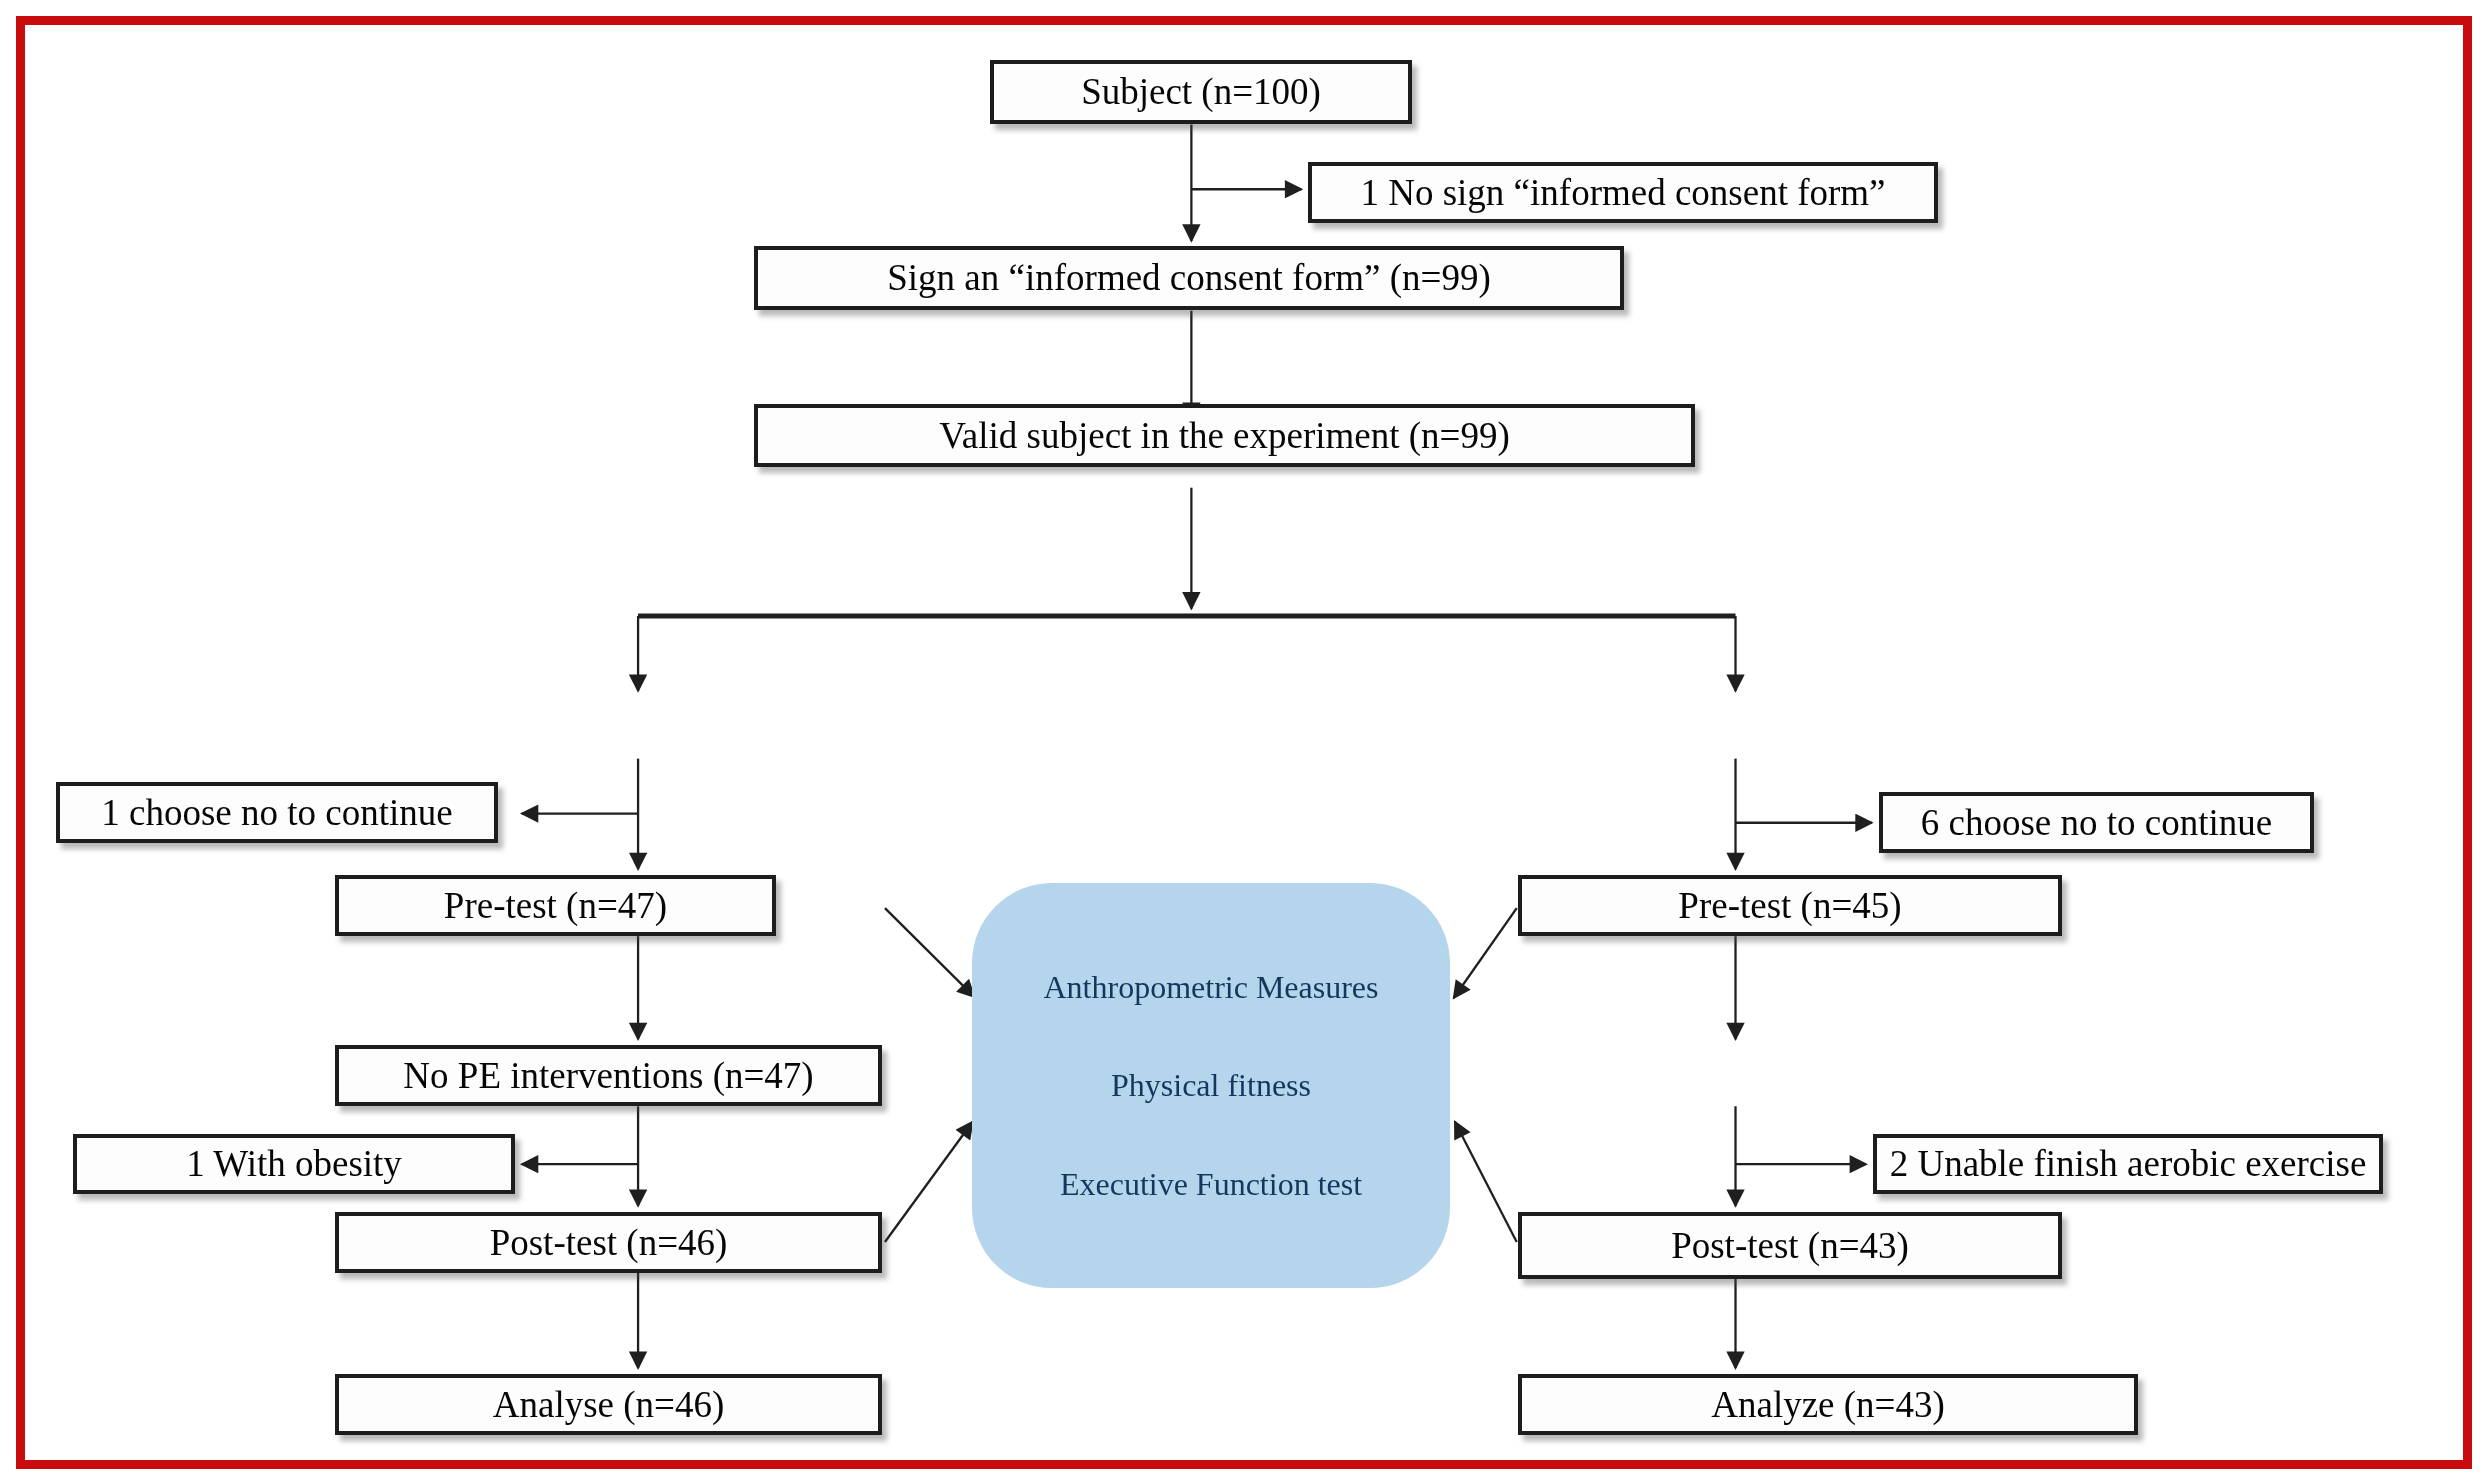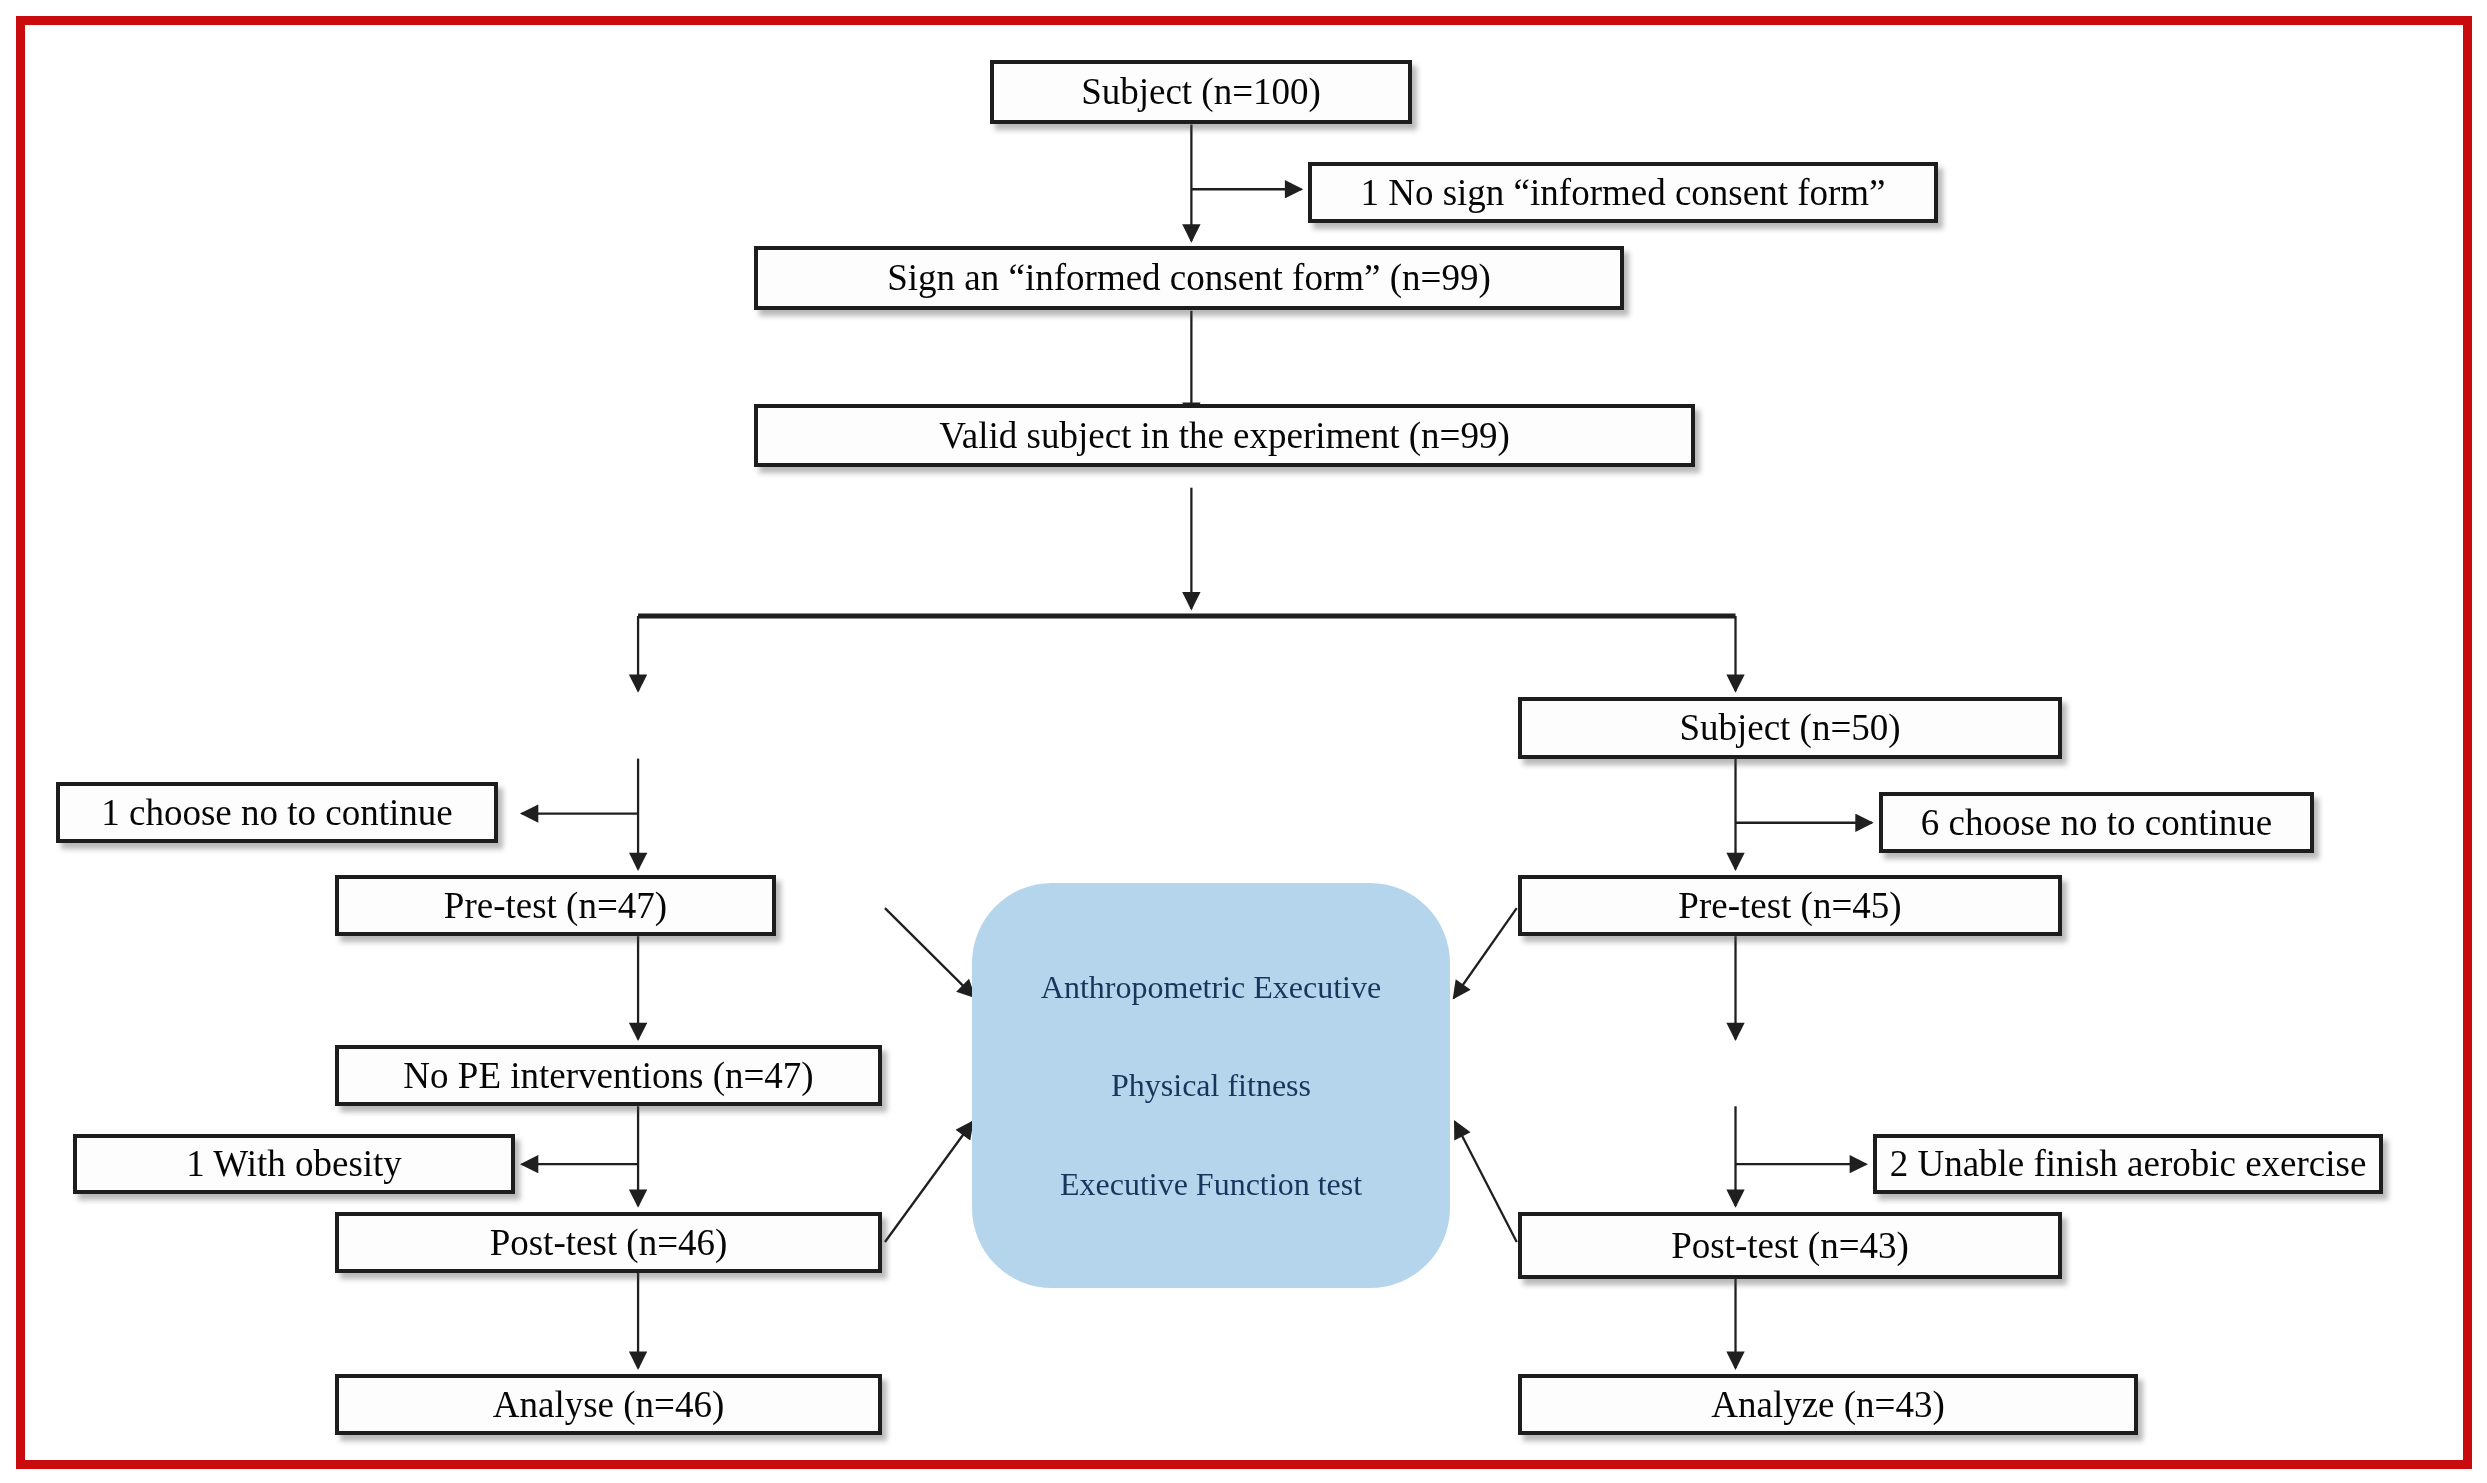--- a/index.html
+++ b/index.html
@@ -90,27 +90,26 @@
   <div class="node n-sign-form">Sign an “informed consent form” (n=99)</div>
   <div class="node n-valid">Valid subject in the experiment (n=99)</div>
 
   <div class="node n-l-drop1">1 choose no to continue</div>
   <div class="node n-l-pretest">Pre-test  (n=47)</div>
   <div class="node n-l-interv">No PE interventions (n=47)</div>
   <div class="node n-l-drop2">1 With obesity</div>
   <div class="node n-l-posttest">Post-test  (n=46)</div>
   <div class="node n-l-analyse">Analyse (n=46)</div>
 
-  <div class="node n-r-subject">Subject (n=50)</div>
   <div class="node n-r-drop1">6 choose no to continue</div>
   <div class="node n-r-pretest">Pre-test  (n=45)</div>
   <div class="node n-r-drop2">2 Unable finish aerobic exercise</div>
   <div class="node n-r-posttest">Post-test  (n=43)</div>
   <div class="node n-r-analyse">Analyze (n=43)</div>
 
   <div class="node n-measures">
-    <div class="mline">Anthropometric Executive</div>
+    <div class="mline">Anthropometric Measures</div>
     <div class="mline">Physical fitness</div>
     <div class="mline">Executive Function test</div>
   </div>
 
 </div>
 
 
 </body></html>

